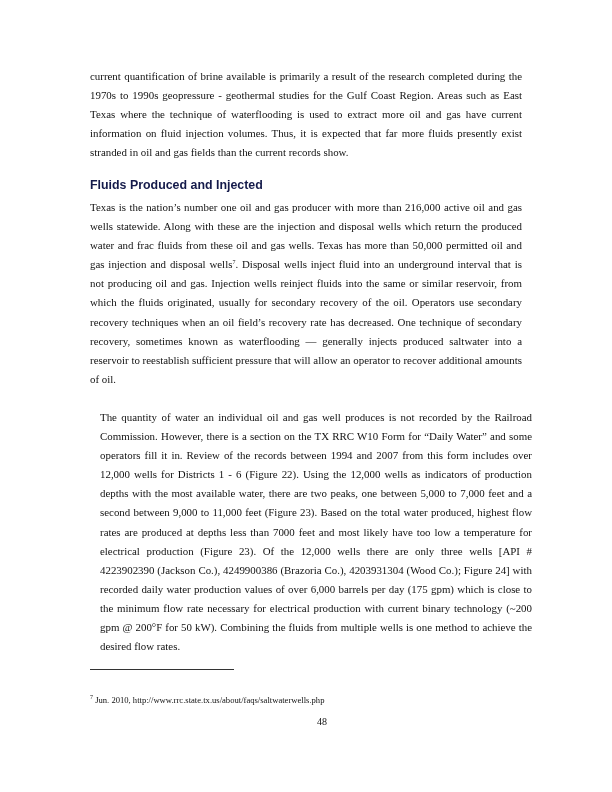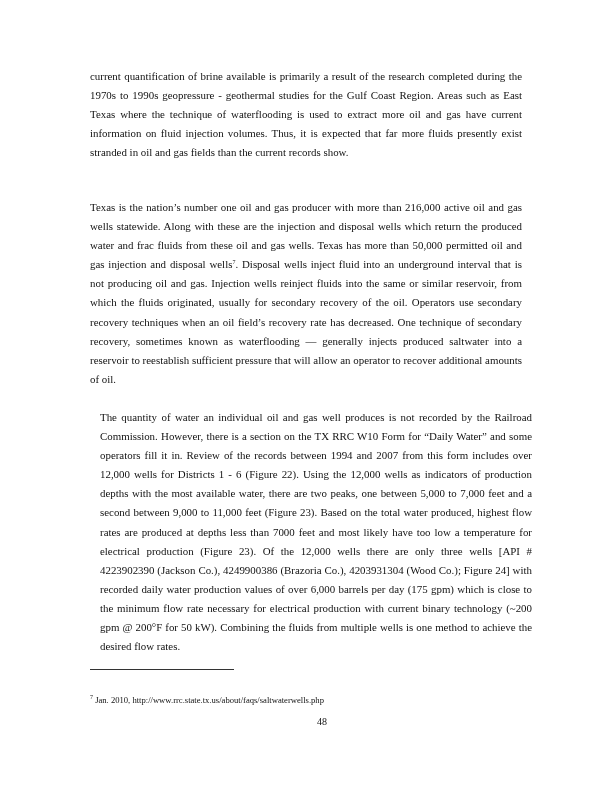--- a/index.html
+++ b/index.html
@@ -31,27 +31,28 @@
     }
   </style>
 </head>
 <body>
 
 <div class="page">
   <div class="text p1">
     <p>current quantification of brine available is primarily a result of the research completed during the 1970s to 1990s geopressure - geothermal studies for the Gulf Coast Region.  Areas such as East Texas where the technique of waterflooding is used to extract more oil and gas have current information on fluid injection volumes.  Thus, it is expected that far more fluids presently exist stranded in oil and gas fields than the current records show.</p>
   </div>
 
+  <h2 class="heading">Fluids Produced and Injected</h2>
 
   <div class="text p2">
     <p><span>Texas is the nation’s number one oil and gas producer with more than 216,000 active oil and gas wells statewide. Along with these are the injection and disposal wells which return the produced water and frac fluids from these oil and gas wells.  Texas has more than 50,000 permitted oil and gas injection and disposal wells</span><sup>7</sup><span>.  Disposal wells inject fluid into an underground interval that is not producing oil and gas.  Injection wells reinject fluids into the same or similar reservoir, from which the fluids originated, usually for secondary recovery of the oil.  Operators use secondary recovery techniques when an oil field’s recovery rate has decreased.  One technique of secondary recovery, sometimes known as waterflooding — generally injects produced saltwater into a reservoir to reestablish sufficient pressure that will allow an operator to recover additional amounts of oil.</span></p>
   </div>
 
   <div class="text p3">
     <p>The quantity of water an individual oil and gas well produces is not recorded by the Railroad Commission.  However, there is a section on the TX RRC W10 Form for “Daily Water” and some operators fill it in.  Review of the records between 1994 and 2007 from this form includes over 12,000 wells for Districts 1 - 6 (Figure 22).  Using the 12,000 wells as indicators of production depths with the most available water, there are two peaks, one between 5,000 to 7,000 feet and a second between 9,000 to 11,000 feet (Figure 23).  Based on the total water produced, highest flow rates are produced at depths less than 7000 feet and most likely have too low a temperature for electrical production (Figure 23).  Of the 12,000 wells there are only three wells [API # 4223902390 (Jackson Co.), 4249900386 (Brazoria Co.), 4203931304 (Wood Co.); Figure 24] with recorded daily water production values of over 6,000 barrels per day (175 gpm) which is close to the minimum flow rate necessary for electrical production with current binary technology (~200 gpm @ 200°F for 50 kW).  Combining the fluids from multiple wells is one method to achieve the desired flow rates.</p>
   </div>
 
   <div class="fn-rule"></div>
 
-  <div class="footnote"><sup>7</sup><span> Jan. 2010, http://www.rrc.state.tx.us/about/faqs/saltwaterwells.php</span></div>
+  <div class="footnote"><sup>7</sup><span> Jun. 2010, http://www.rrc.state.tx.us/about/faqs/saltwaterwells.php</span></div>
 
   <div class="page-number">48</div>
 </div>
 
 </body></html>

